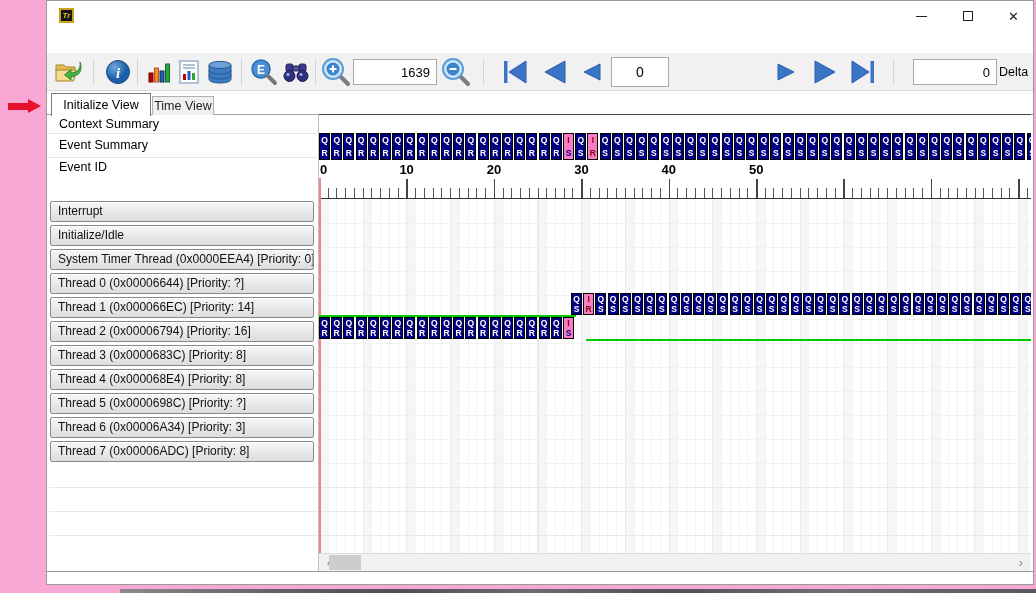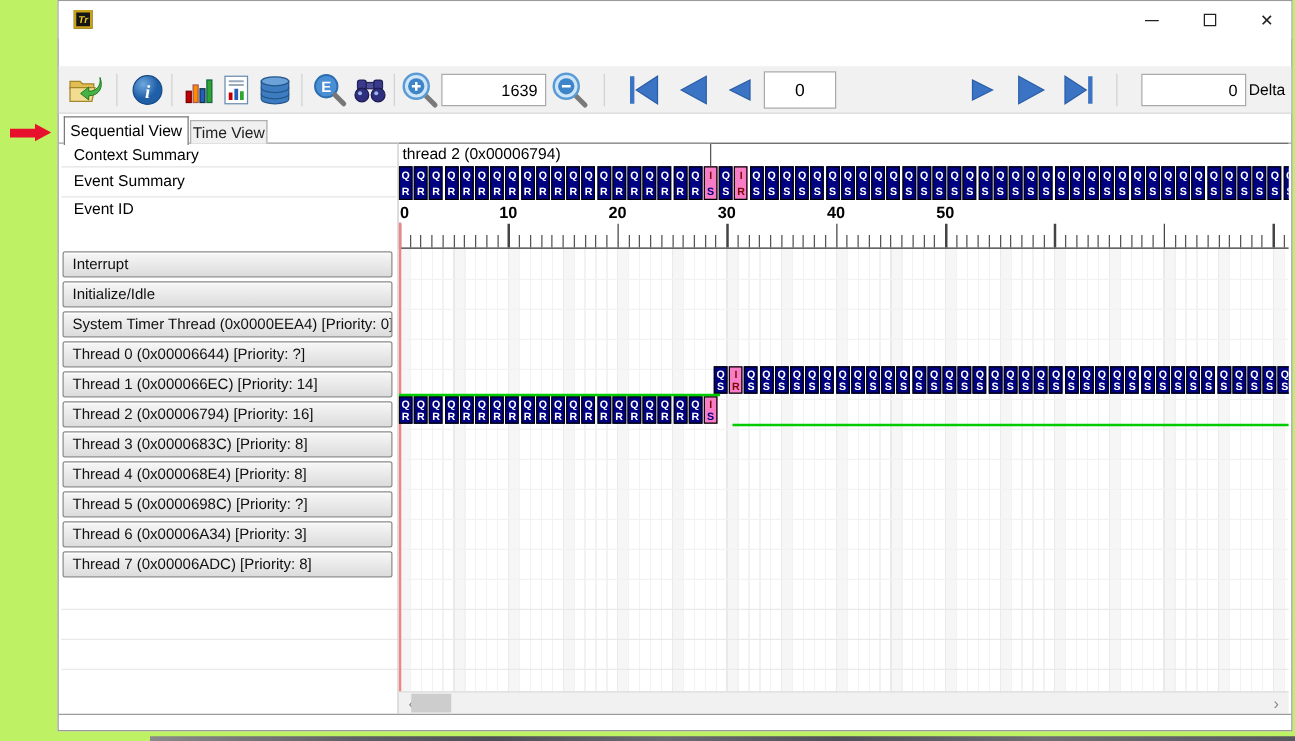--- a/index.html
+++ b/index.html
@@ -1,17 +1,17 @@
 <!DOCTYPE html>
 <html><head>
 <meta charset="utf-8">
 <style>
   html,body{margin:0;padding:0;background:#fff;width:1036px;height:593px;overflow:hidden;
     font-family:"Liberation Sans",sans-serif;-webkit-font-smoothing:antialiased;}
-  .stage{position:relative;width:1036px;height:593px;background:#bef264;}
+  .stage{position:relative;width:1036px;height:593px;background:#f9a8d4;}
   
   .annot-arrow{position:absolute;left:8px;top:99px;width:34px;height:15px;}
   .annot-arrow .shaft{position:absolute;left:0;top:4px;width:20px;height:7px;background:#e8112d;}
   .annot-arrow .head{position:absolute;left:20px;top:0;width:0;height:0;border-top:7.5px solid transparent;border-bottom:7.5px solid transparent;border-left:13px solid #e8112d;}
   
   .win{position:absolute;left:46px;top:0;width:988px;height:585px;background:#fff;border:1px solid #9a9a9a;box-sizing:border-box;}
   .titlebar{position:absolute;left:0;top:0;width:100%;height:30px;background:#fff;}
   .app-icon{position:absolute;left:12px;top:7px;width:15px;height:15px;background:#141414;border:2px solid #c8a21a;box-sizing:border-box;color:#e8c520;font-size:8px;font-weight:bold;font-style:italic;text-align:center;line-height:11px;}
   .title-text{position:absolute;left:36px;top:8px;font-size:12px;color:#000;}
   .winctl{position:absolute;top:0;width:45px;height:30px;display:flex;align-items:center;justify-content:center;}
@@ -212,21 +212,21 @@
           <polygon points="4,2 4,24 21,13" fill="#3b74c4" stroke="#2b5ea8"></polygon>
           <rect x="22.5" y="2" width="3.5" height="22" fill="#3b74c4"></rect>
         </svg>
       </div>
       <div class="tb-sep" style="left:846px;"></div>
       <div class="tb-field" style="left:866px;top:6px;width:84px;height:26px;justify-content:flex-end;padding-right:6px;">0</div>
       <div class="tb-label" style="left:952px;top:6px;width:36px;height:26px;color:#000;justify-content:flex-start;">Delta</div>
     </div>
 
     <div class="tabline"></div>
-    <div class="tab active">Sequential View</div>
+    <div class="tab active">Initialize View</div>
     <div class="tab inactive">Time View</div>
 
     <div class="lp-header" style="top:116px;">Context Summary</div>
     <div class="lp-sep" style="top:132px;"></div>
     <div class="lp-header" style="top:137px;">Event Summary</div>
     <div class="lp-sep" style="top:156px;"></div>
     <div class="lp-header" style="top:159px;">Event ID</div>
     <div id="thread-list">
         <div class="thread-btn" style="top: 200px;">Interrupt</div>
         <div class="thread-btn" style="top: 224px;">Initialize/Idle</div>
@@ -240,21 +240,20 @@
         <div class="thread-btn" style="top: 416px;">Thread 6 (0x00006A34) [Priority: 3]</div>
         <div class="thread-btn" style="top: 440px;">Thread 7 (0x00006ADC) [Priority: 8]</div>
       </div>
     <div class="empty-sep" style="left:2px;top:486px;width:982px;"></div>
     <div class="empty-sep" style="left:2px;top:510px;width:982px;"></div>
     <div class="empty-sep" style="left:2px;top:534px;width:982px;"></div>
     <div class="panel-vline"></div>
 
     <div class="timeline" id="timeline">
       <div class="ctxbar">
-        <div class="ctxseg" id="ctx0" style="left: 0px; width: 250px; border-right: 1px solid rgb(85, 85, 85); background: rgb(255, 255, 255);">thread 2 (0x00006794)</div>
       </div>
       <div class="rows-area">
           <div class="row-sep" style="top: 24px;"></div>
           <div class="row-sep" style="top: 48px;"></div>
           <div class="row-sep" style="top: 72px;"></div>
           <div class="row-sep" style="top: 96px;"></div>
           <div class="row-sep" style="top: 120px;"></div>
           <div class="row-sep" style="top: 144px;"></div>
           <div class="row-sep" style="top: 168px;"></div>
           <div class="row-sep" style="top: 192px;"></div>

